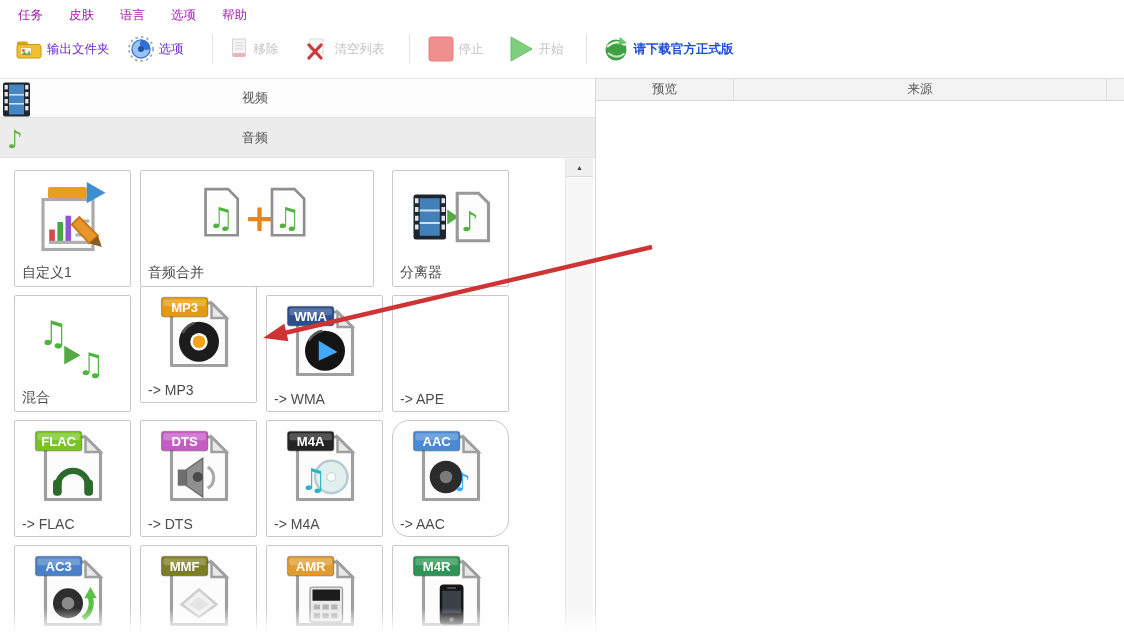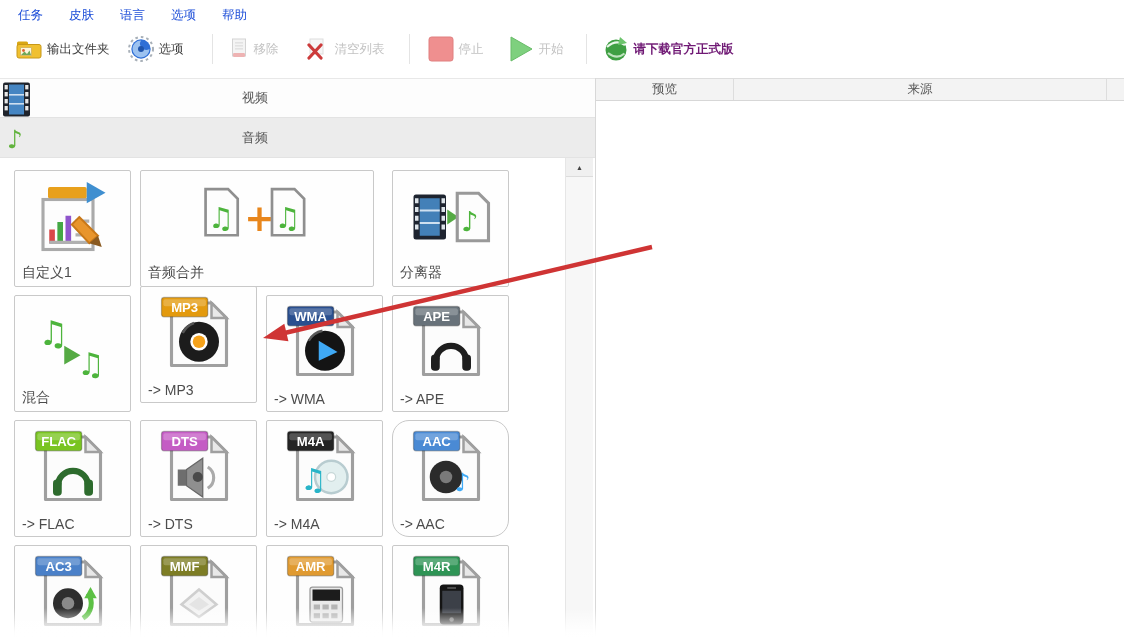--- a/index.html
+++ b/index.html
@@ -2,27 +2,27 @@
 <html><head>
 <meta charset="utf-8">
 <style>
   * { margin:0; padding:0; box-sizing:border-box; }
   html,body { width:1124px; height:638px; overflow:hidden; background:#fff;
     font-family:"Liberation Sans","DejaVu Sans",sans-serif; }
   #app { position:relative; width:1124px; height:638px; background:#fff; }
 
   
   #menubar { position:absolute; left:10px; top:4px; height:22px; display:flex; align-items:center; }
-  .menu-item { font-size:12.5px; color:#1d4ed8; padding:2px 8px; margin-right:10px; cursor:default; }
+  .menu-item { font-size:12.5px; color:#a21caf; padding:2px 8px; margin-right:10px; cursor:default; }
 
   
   #toolbar { position:absolute; left:0; top:28px; width:1124px; height:42px; display:flex; align-items:center; }
-  .tbtn { display:flex; align-items:center; gap:5px; padding:4px 6px; font-size:12.5px; color:#404040; white-space:nowrap; }
+  .tbtn { display:flex; align-items:center; gap:5px; padding:4px 6px; font-size:12.5px; color:#6d28d9; white-space:nowrap; }
   .tbtn.disabled { color:#c2c2c2; }
-  .tbtn.promo { color:#701a75; font-weight:bold; }
+  .tbtn.promo { color:#1d4ed8; font-weight:bold; }
   .tsep { width:1px; height:30px; background:#e4e4e4; margin:0 6px; }
   .ticon { display:inline-block; line-height:0; }
 
   
   .cat-row { position:absolute; left:0; width:595px; height:40px; border-bottom:1px solid #e3e3e3; display:flex; align-items:center; }
   #cat-video { top:78px; background:#fdfdfd; border-top:1px solid #e8e8e8; }
   #cat-audio { top:118px; background:#ececec; }
   .cat-icon { position:absolute; left:2px; top:3px; line-height:0; }
   .cat-label { width:510px; text-align:center; font-size:13px; color:#555; }
 
@@ -292,32 +292,20 @@
             <circle cx="32" cy="39" r="16" fill="#141414"></circle>
             <path d="M19,31 a16,16 0 0 1 11,-8" stroke="#5a5a5a" stroke-width="2" fill="none"></path>
             <polygon points="27,31 42,40 27,47" fill="#3fa9f5"></polygon>
           </svg>
         </div>
         <div class="tile-label">
           <span>-&gt; WMA</span>
         </div>
       </div>
       <div class="tile" style="left: 392px; top: 137px;">
-        <div class="tile-icon">
-          <svg width="80" height="80" viewBox="0 0 64 64">
-            <path d="M10,8 L42,8 L54,20 L54,58 L10,58 Z" fill="#fcfcfc" stroke="#9f9f9f" stroke-width="2.5" stroke-linejoin="round"></path>
-            <path d="M42,8 L42,20 L54,20 Z" fill="#e8e8e8" stroke="#9f9f9f" stroke-width="2"></path>
-            <rect x="2" y="3.5" width="37" height="15.5" rx="2" fill="#68727a" stroke="rgba(0,0,0,0.25)"></rect>
-            <rect x="3.5" y="5" width="34" height="5.5" rx="1.5" fill="rgba(255,255,255,0.22)"></rect>
-            <text x="20.5" y="15.5" text-anchor="middle" font-size="10.5" font-weight="bold" fill="#fff" font-family="Liberation Sans, sans-serif">APE</text>
-            <path d="M20,47 a12,12 0 1 1 24,0" stroke="#1e1e1e" stroke-width="5" fill="none"></path>
-            <rect x="16" y="42" width="7" height="13" rx="3" fill="#1e1e1e"></rect>
-            <rect x="41" y="42" width="7" height="13" rx="3" fill="#1e1e1e"></rect>
-          </svg>
-        </div>
         <div class="tile-label">
           <span>-&gt; APE</span>
         </div>
       </div>
       <div class="tile" style="left: 14px; top: 262px;">
         <div class="tile-icon">
           <svg width="80" height="80" viewBox="0 0 64 64">
             <path d="M10,8 L42,8 L54,20 L54,58 L10,58 Z" fill="#fcfcfc" stroke="#9f9f9f" stroke-width="2.5" stroke-linejoin="round"></path>
             <path d="M42,8 L42,20 L54,20 Z" fill="#e8e8e8" stroke="#9f9f9f" stroke-width="2"></path>
             <rect x="2" y="3.5" width="37" height="15.5" rx="2" fill="#79c421" stroke="rgba(0,0,0,0.25)"></rect>

